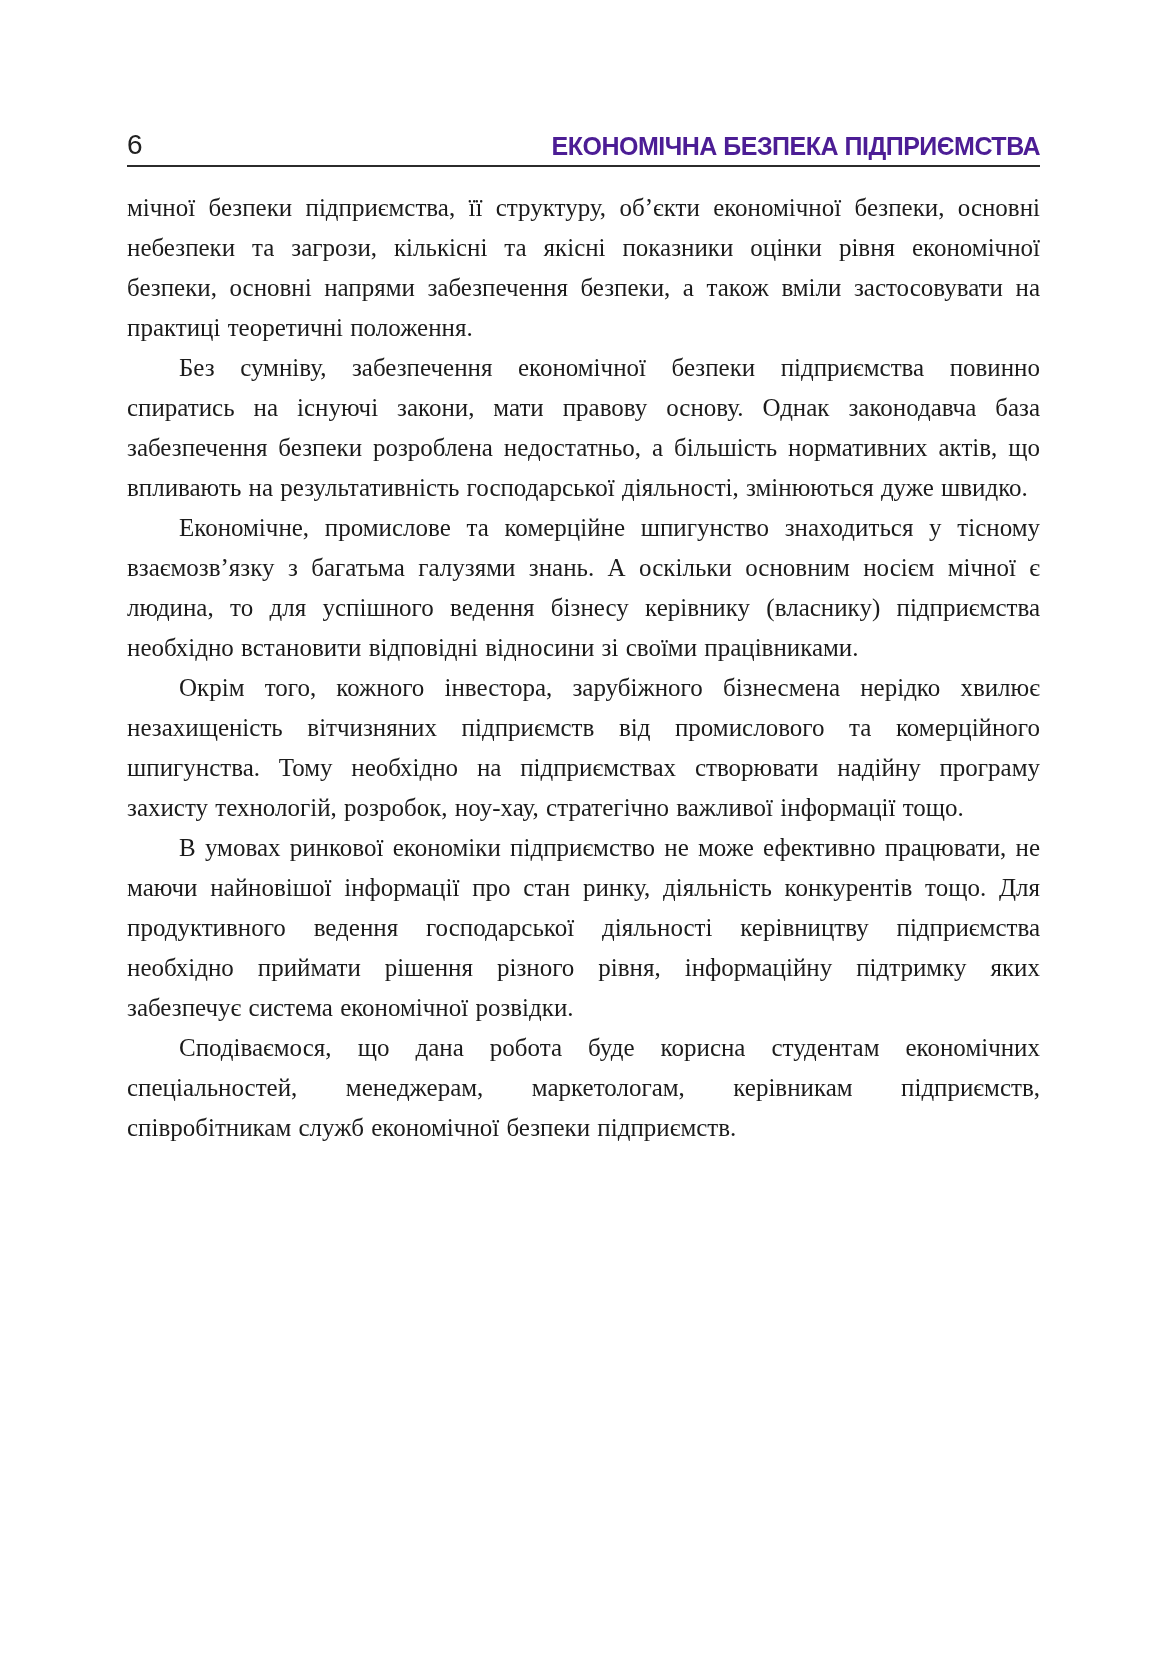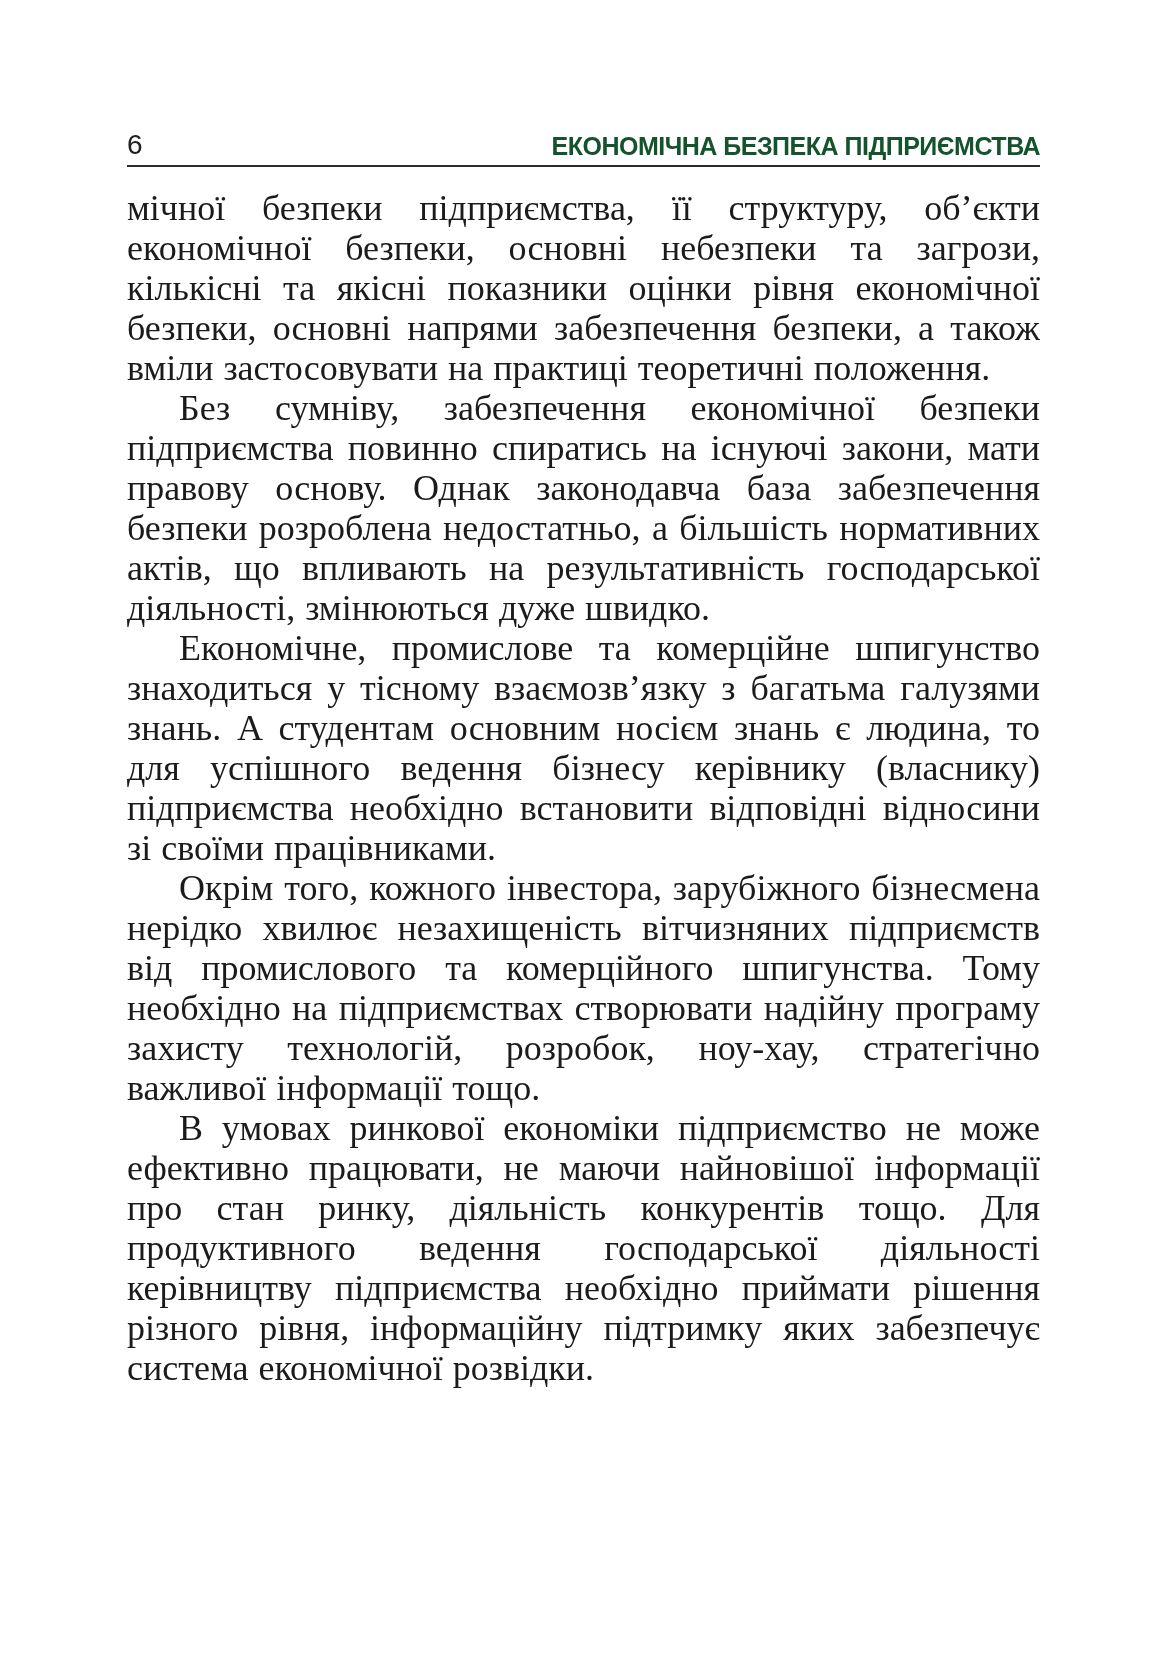--- a/index.html
+++ b/index.html
@@ -33,26 +33,26 @@
     font-size: 28px;
     line-height: 30px;
     color: #222222;
   }
   .running-title {
     font-family: "Liberation Sans", sans-serif;
     font-weight: bold;
     font-size: 25px;
     line-height: 28px;
     letter-spacing: -0.5px;
-    color: #14532d;
+    color: #4c1d95;
     text-align: right;
   }
   .body-text {
     margin-top: 21px;
-    font-size: 36px;
+    font-size: 25px;
     line-height: 40px;
     text-align: justify;
   }
   .body-text p {
     margin: 0;
     padding: 0;
     text-indent: 52px;
     word-spacing: 1px;
   }
   .body-text p.continuation {
@@ -64,17 +64,18 @@
 
 <div class="page">
   <div class="header">
     <span class="page-number">6</span>
     <span class="running-title">ЕКОНОМІЧНА БЕЗПЕКА ПІДПРИЄМСТВА</span>
   </div>
 
   <div class="body-text">
     <p class="continuation">мічної безпеки підприємства, її структуру, об’єкти економічної безпеки, основні небезпеки та загрози, кількісні та якісні показники оцінки рівня економічної безпеки, основні напрями забезпечення безпеки, а також вміли застосовувати на практиці теоретичні положення.</p>
     <p>Без сумніву, забезпечення економічної безпеки підприємства повинно спиратись на існуючі закони, мати правову основу. Однак законодавча база забезпечення безпеки розроблена недостатньо, а більшість нормативних актів, що впливають на результативність господарської діяльності, змінюються дуже швидко.</p>
-    <p>Економічне, промислове та комерційне шпигунство знаходиться у тісному взаємозв’язку з багатьма галузями знань. А студентам основним носієм знань є людина, то для успішного ведення бізнесу керівнику (власнику) підприємства необхідно встановити відповідні відносини зі своїми працівниками.</p>
+    <p>Економічне, промислове та комерційне шпигунство знаходиться у тісному взаємозв’язку з багатьма галузями знань. А оскільки основним носієм мічної є людина, то для успішного ведення бізнесу керівнику (власнику) підприємства необхідно встановити відповідні відносини зі своїми працівниками.</p>
     <p>Окрім того, кожного інвестора, зарубіжного бізнесмена нерідко хвилює незахищеність вітчизняних підприємств від промислового та комерційного шпигунства. Тому необхідно на підприємствах створювати надійну програму захисту технологій, розробок, ноу-хау, стратегічно важливої інформації тощо.</p>
     <p>В умовах ринкової економіки підприємство не може ефективно працювати, не маючи найновішої інформації про стан ринку, діяльність конкурентів тощо. Для продуктивного ведення господарської діяльності керівництву підприємства необхідно приймати рішення різного рівня, інформаційну підтримку яких забезпечує система економічної розвідки.</p>
+    <p>Сподіваємося, що дана робота буде корисна студентам економічних спеціальностей, менеджерам, маркетологам, керівникам підприємств, співробітникам служб економічної безпеки підприємств.</p>
   </div>
 </div>
 
 </body></html>

